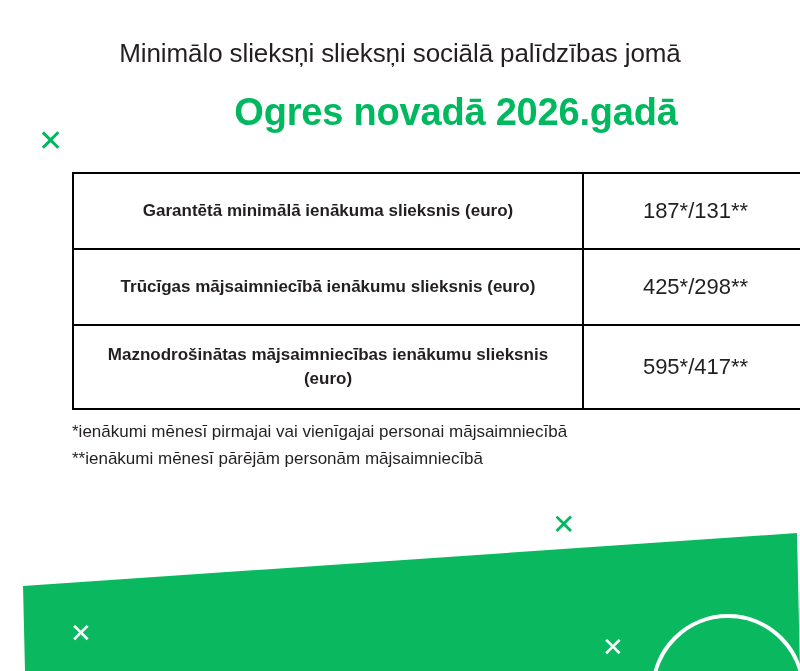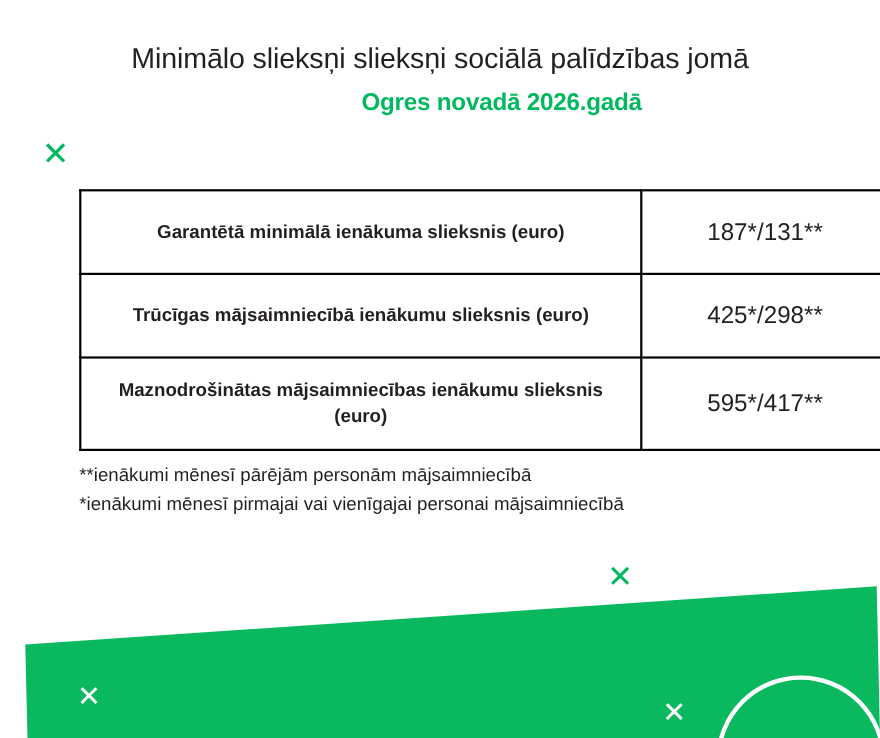--- a/index.html
+++ b/index.html
@@ -37,23 +37,23 @@
     display: block;
     font-size: 26px;
     line-height: 34px;
     font-weight: 400;
     color: #231f20;
     letter-spacing: -0.1px;
     white-space: nowrap;
   }
   .title-line2 {
     display: block;
-    margin-top: 4px;
+    margin-top: 23px;
     padding-left: 112px;
-    font-size: 22px;
+    font-size: 38px;
     line-height: 38px;
     font-weight: 700;
     color: #00b95f;
     letter-spacing: -0.2px;
     white-space: nowrap;
   }
 
   
   .xmark {
     position: absolute;
@@ -188,22 +188,22 @@
         </tr>
         <tr class="row-2">
           <td class="cell-label">Maznodrošinātas mājsaimniecības ienākumu slieksnis (euro)</td>
           <td class="cell-value">595*/417**</td>
         </tr>
       </tbody>
     </table>
   </div>
 
   <div class="footnotes">
+    <span class="footnote">*ienākumi mēnesī pirmajai vai vienīgajai personai mājsaimniecībā</span>
     <span class="footnote">**ienākumi mēnesī pārējām personām mājsaimniecībā</span>
-    <span class="footnote">*ienākumi mēnesī pirmajai vai vienīgajai personai mājsaimniecībā</span>
   </div>
 
   <div class="bottom-deco">
     <svg viewBox="0 0 800 180" xmlns="http://www.w3.org/2000/svg">
       <defs>
         <clipPath id="band-clip">
           <polygon points="23,95 797,42 800,180 25,180"></polygon>
         </clipPath>
       </defs>
       <polygon points="23,95 797,42 800,180 25,180" fill="#0ab95f"></polygon>

